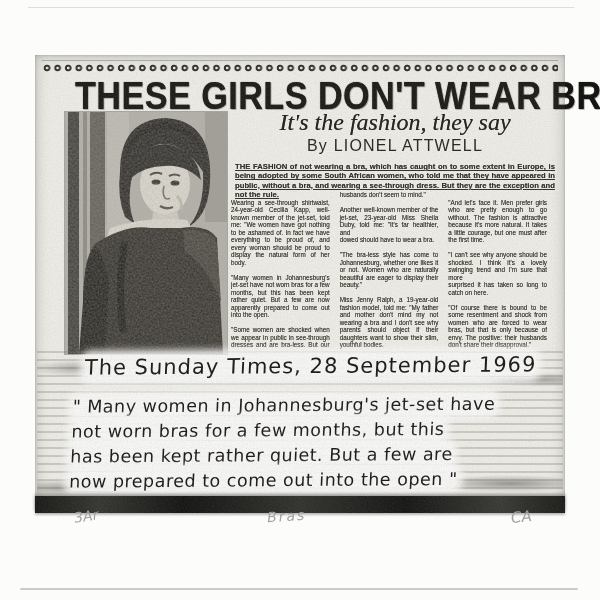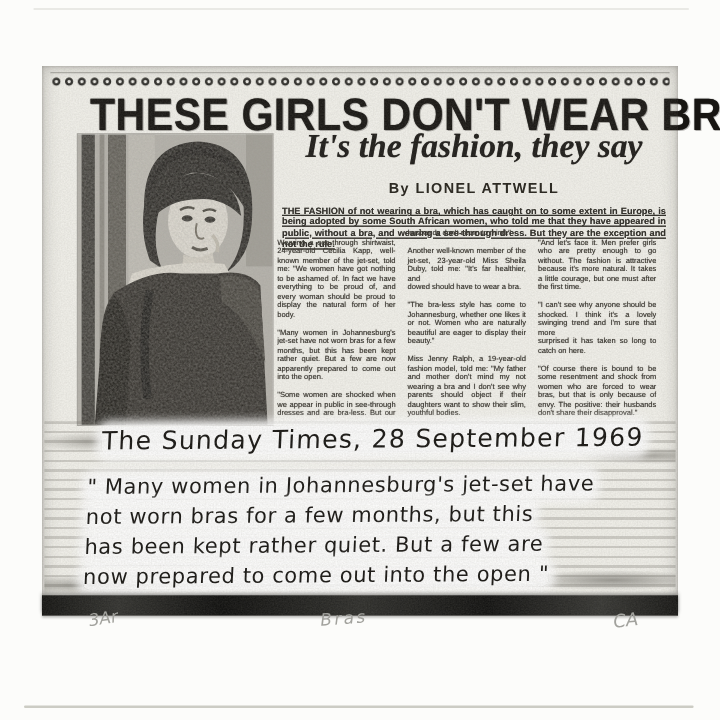--- a/index.html
+++ b/index.html
@@ -42,25 +42,25 @@
     transform:scaleX(.9);transform-origin:center;
     text-shadow:0 0 1px rgba(23,21,18,.8), 1px 1px 0 rgba(23,21,18,.25);
   }
 
   
   .photo{position:absolute;left:30px;top:57px;width:162px;height:242px;outline:1px solid rgba(60,58,52,.4);}
 
   .head-right{position:absolute;left:200px;top:56px;width:320px;text-align:center;color:#1c1a17;}
   .subhead{
     font-family:"Liberation Serif", serif;
-    font-style:italic;font-weight:bold;font-size:28px;line-height:23px;
+    font-style:italic;font-weight:normal;font-size:24px;line-height:23px;
     text-shadow:0 0 .6px rgba(25,23,20,.7);
   }
   .byline{
-    margin-top:16px;font-size:12px;font-weight:bold;letter-spacing:1.2px;
+    margin-top:3px;font-size:16px;font-weight:normal;letter-spacing:1.2px;
     color:#232019;
   }
   .lead{
     margin-top:7px;text-align:justify;
     font-size:7.7px;line-height:9.3px;font-weight:bold;color:#2b2924;
     text-shadow:0 0 .5px rgba(43,41,36,.6);
     text-decoration:underline;
   }
 
   .cols{

